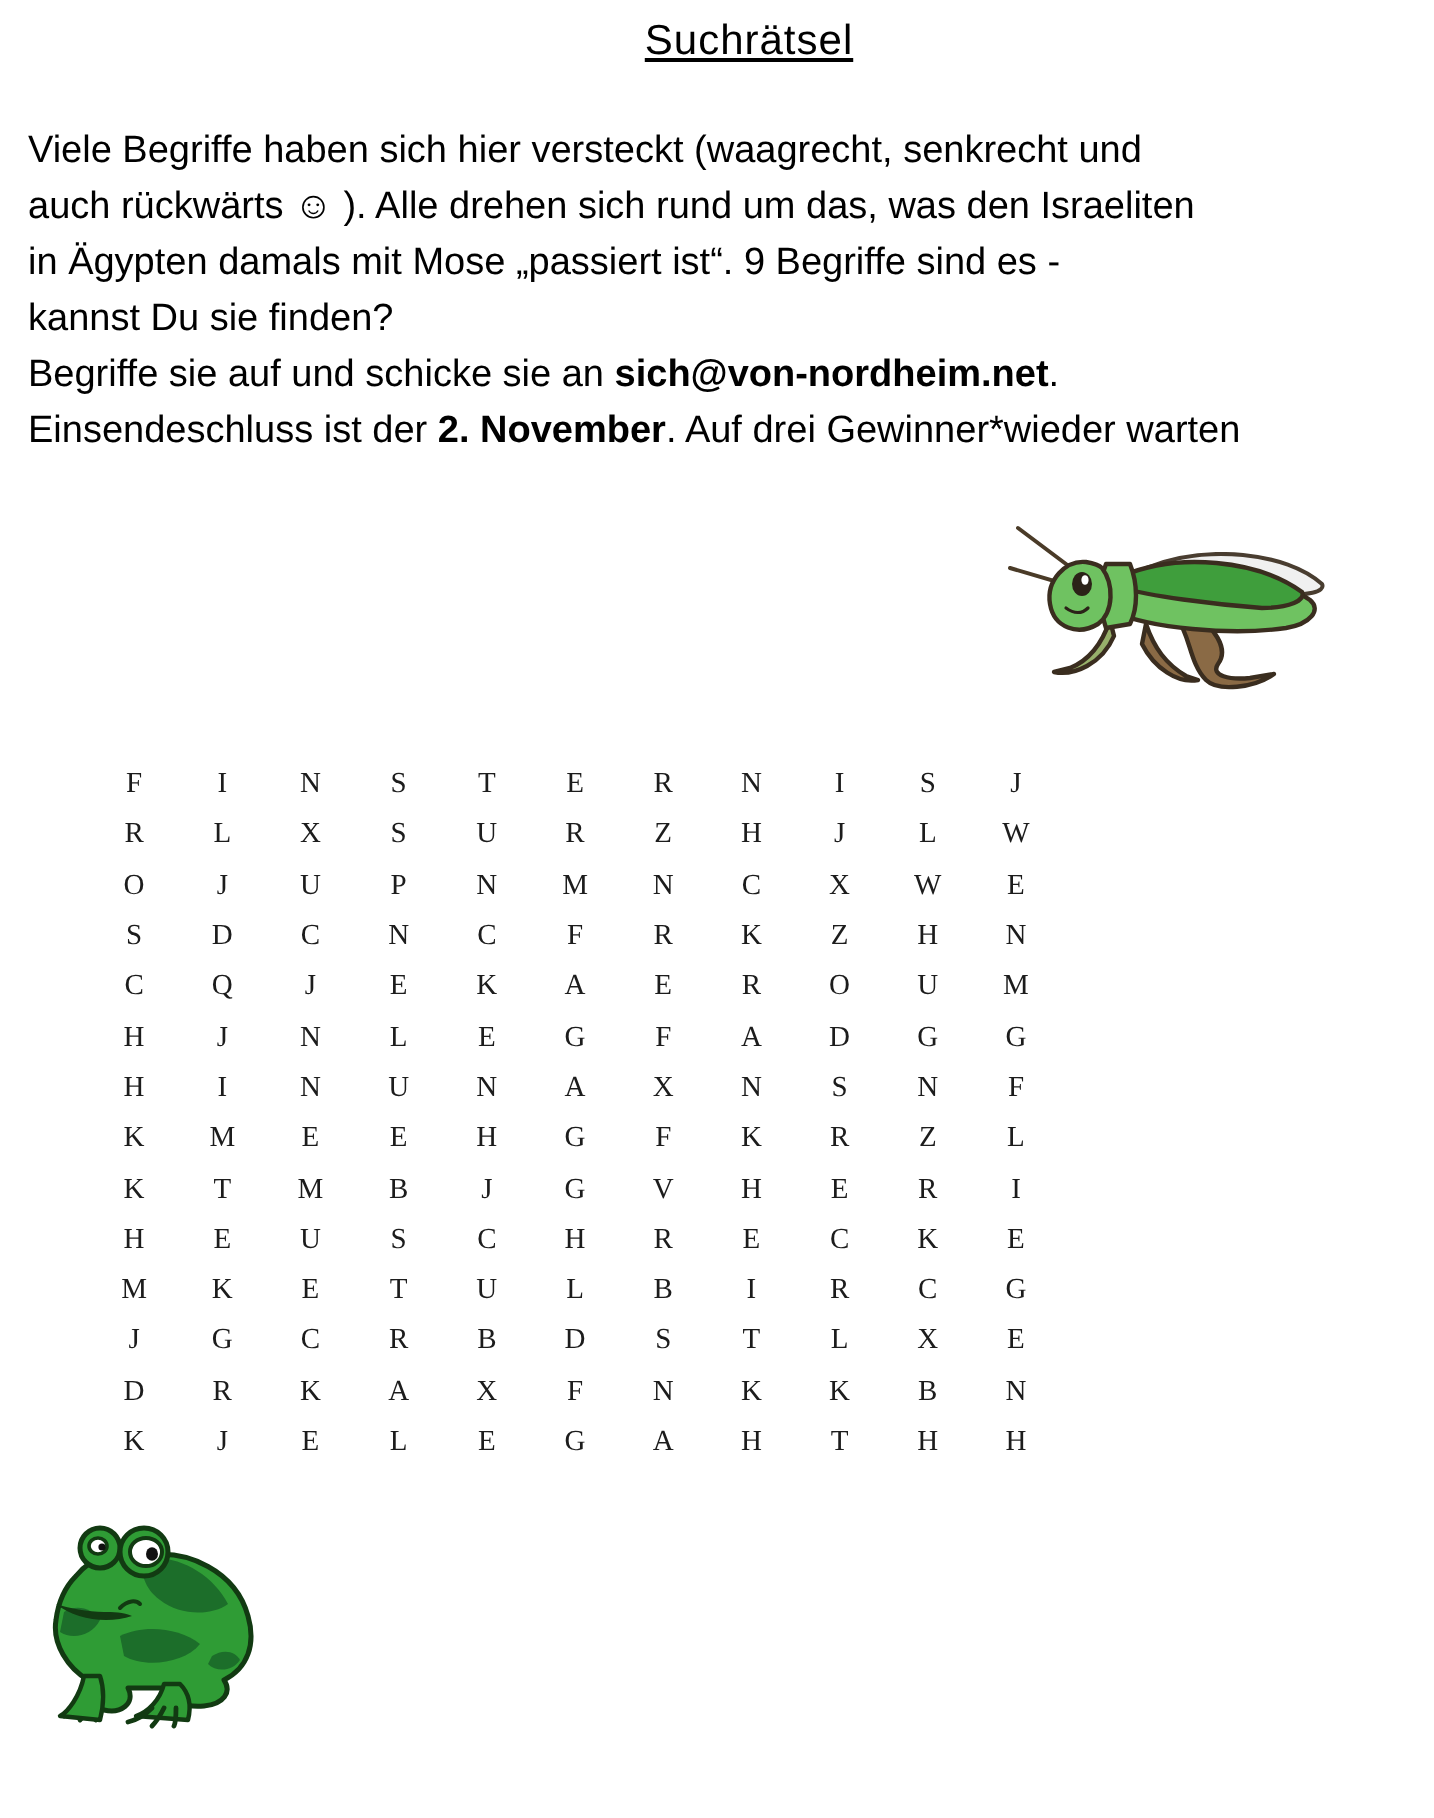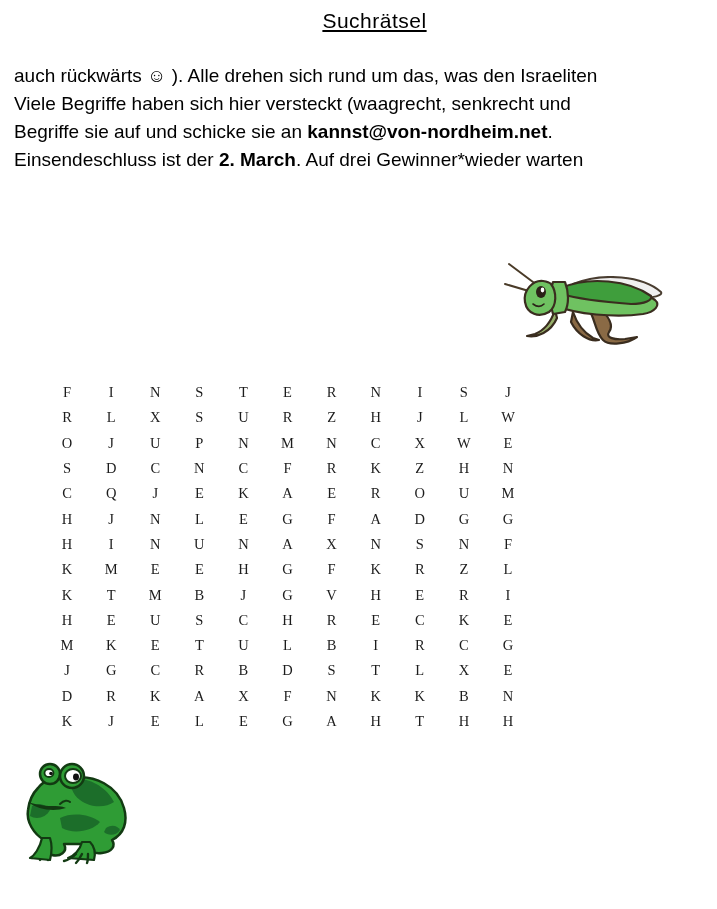--- a/index.html
+++ b/index.html
@@ -56,24 +56,26 @@
     left: 16px; top: 758px;
     width: 130px; height: 108px;
   }
 </style>
 </head>
 <body>
 
 <h1 class="page-title">Suchrätsel</h1>
 
 <div class="intro-block">
+    <div class="text-line"><span>Viele Begriffe haben sich hier versteckt (waagrecht, senkrecht und</span></div>
     <div class="text-line"><span>auch rückwärts ☺ ). Alle drehen sich rund um das, was den Israeliten</span></div>
-    <div class="text-line"><span>Viele Begriffe haben sich hier versteckt (waagrecht, senkrecht und</span></div>
-    <div class="text-line"><span>Begriffe sie auf und schicke sie an </span><span class="bold">kannst@von-nordheim.net</span><span>.</span></div>
-    <div class="text-line"><span>Einsendeschluss ist der </span><span class="bold">2. March</span><span>. Auf drei Gewinner*wieder warten</span></div>
+    <div class="text-line"><span>in Ägypten damals mit Mose „passiert ist“. 9 Begriffe sind es -</span></div>
+    <div class="text-line"><span>kannst Du sie finden?</span></div>
+    <div class="text-line"><span>Begriffe sie auf und schicke sie an </span><span class="bold">sich@von-nordheim.net</span><span>.</span></div>
+    <div class="text-line"><span>Einsendeschluss ist der </span><span class="bold">2. November</span><span>. Auf drei Gewinner*wieder warten</span></div>
   </div>
 
 <div class="grasshopper-wrap">
   <svg width="170" height="100" viewBox="0 0 170 100" xmlns="http://www.w3.org/2000/svg">
 
     <path d="M38 36 L6 12" stroke="#4a3b28" stroke-width="2" fill="none" stroke-linecap="round"></path>
     <path d="M36 42 L2 32" stroke="#4a3b28" stroke-width="2" fill="none" stroke-linecap="round"></path>
 
     <path d="M92 52 C 104 62, 112 72, 106 80 C 102 86, 112 88, 122 87 L 134 85 C 124 92, 106 94, 100 88 C 92 80, 92 66, 86 58 Z" fill="#8a6a45" stroke="#3a2d1f" stroke-width="2.2" stroke-linejoin="round"></path>
 

